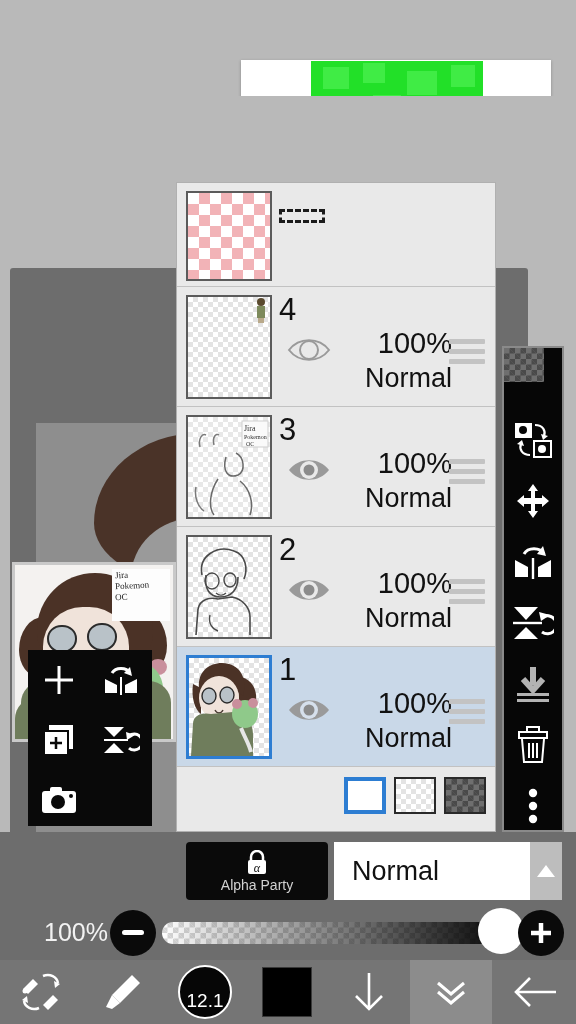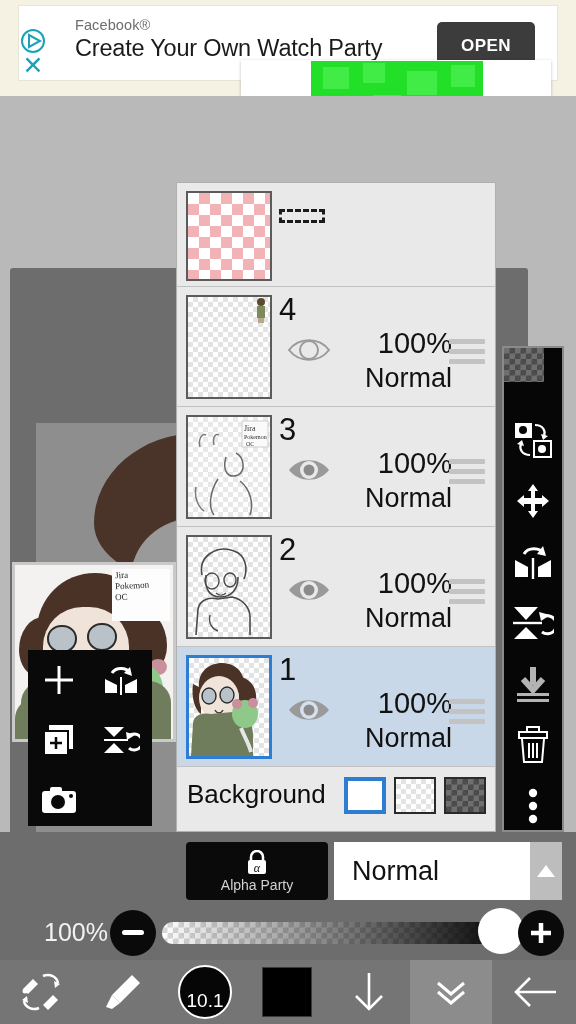--- a/index.html
+++ b/index.html
@@ -321,34 +321,20 @@
   }
   .color-chip { width: 50px; height: 50px; background: #000000; border: 1px solid #3a3a3a; }
 
   svg { display: block; }
 </style>
 </head>
 <body>
 
 <div id="root">
 
-  <div class="ad-zone">
-    <div class="ad-banner">
-      <span class="ad-sponsor">Facebook®</span>
-      <span class="ad-title">Create Your Own Watch Party</span>
-      <div class="ad-open">OPEN</div>
-    </div>
-    <div class="ad-badge">
-      <svg width="30" height="30" viewBox="0 0 30 30">
-        <circle cx="15" cy="15" r="11" fill="none" stroke="#1aa3b8" stroke-width="2"></circle>
-        <polygon points="11,9 22,15 11,21" fill="none" stroke="#1aa3b8" stroke-width="2"></polygon>
-      </svg>
-    </div>
-    <div class="ad-close">✕</div>
-  </div>
 
   <div class="ad-popup">
     <div class="ad-popup-img">
       <div class="ap-blocks">
         <i style="left:12px;  top:6px;  width:26px; height:22px;"></i>
         <i style="left:52px;  top:2px;  width:22px; height:20px;"></i>
         <i style="left:96px;  top:10px; width:30px; height:24px;"></i>
         <i style="left:140px; top:4px;  width:24px; height:22px;"></i>
         <i style="left:6px;   top:40px; width:22px; height:20px;"></i>
         <i style="left:62px;  top:34px; width:28px; height:24px;"></i>
@@ -582,21 +568,20 @@
       <div class="lyr-opacity">100%</div>
       <div class="lyr-blend">Normal</div>
       <div class="lyr-handle">
           <i></i>
           <i></i>
           <i></i>
         </div>
     </div>
 
     <div class="layer-row row-bg">
-      <div class="bg-label">Background</div>
       <div class="bg-swatches">
         <div class="bg-sw active"></div>
         <div class="bg-sw">
           <div class="checker small" style="background-size:10px 10px;background-position:0 0,5px 5px;"></div>
         </div>
         <div class="bg-sw">
           <div class="checker dark"></div>
         </div>
       </div>
     </div>
@@ -714,21 +699,21 @@
         <polygon points="9,32 3,29 8,25" fill="#fff"></polygon>
       </svg>
     </div>
     <div class="nav-item" style="left:82px;">
       <svg width="42" height="42" viewBox="0 0 42 42">
         <path d="M30 4 L38 12 L18 32 L10 24 Z" fill="#fff"></path>
         <path d="M10 24 L18 32 L10 38 L4 36 Z" fill="#fff"></path>
       </svg>
     </div>
     <div class="nav-item" style="left:164px;">
-      <div class="brush-size">10.1</div>
+      <div class="brush-size">12.1</div>
     </div>
     <div class="nav-item" style="left:246px;">
       <div class="color-chip"></div>
     </div>
     <div class="nav-item" style="left:328px;">
       <svg width="38" height="42" viewBox="0 0 38 42">
         <path d="M19 2 V36 M6 25 L19 38 L32 25" stroke="#fff" stroke-width="2.6" fill="none"></path>
       </svg>
     </div>
     <div class="nav-item active" style="left:410px;">

